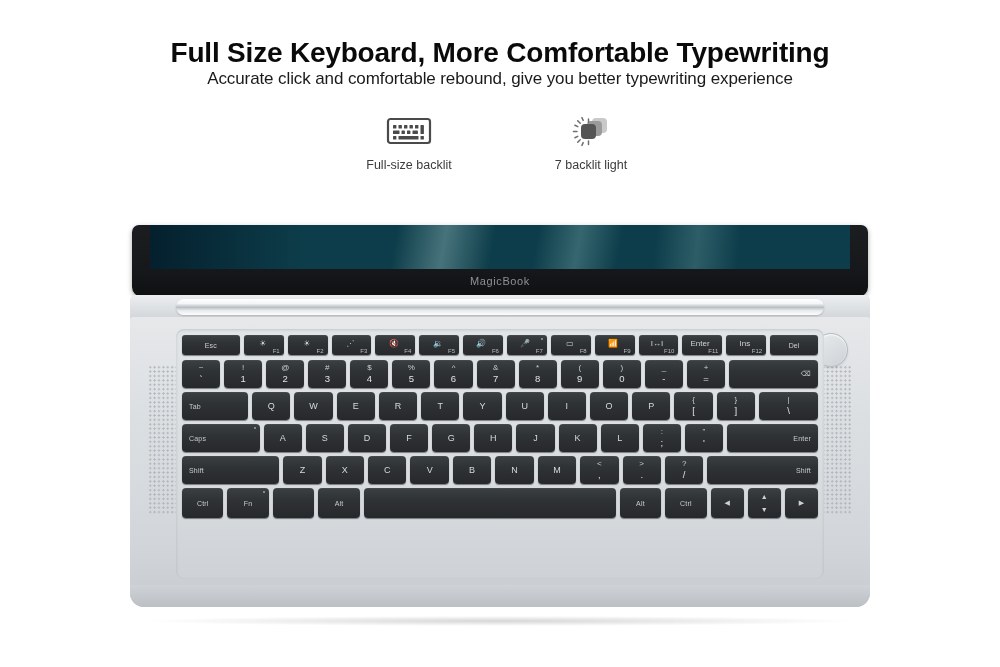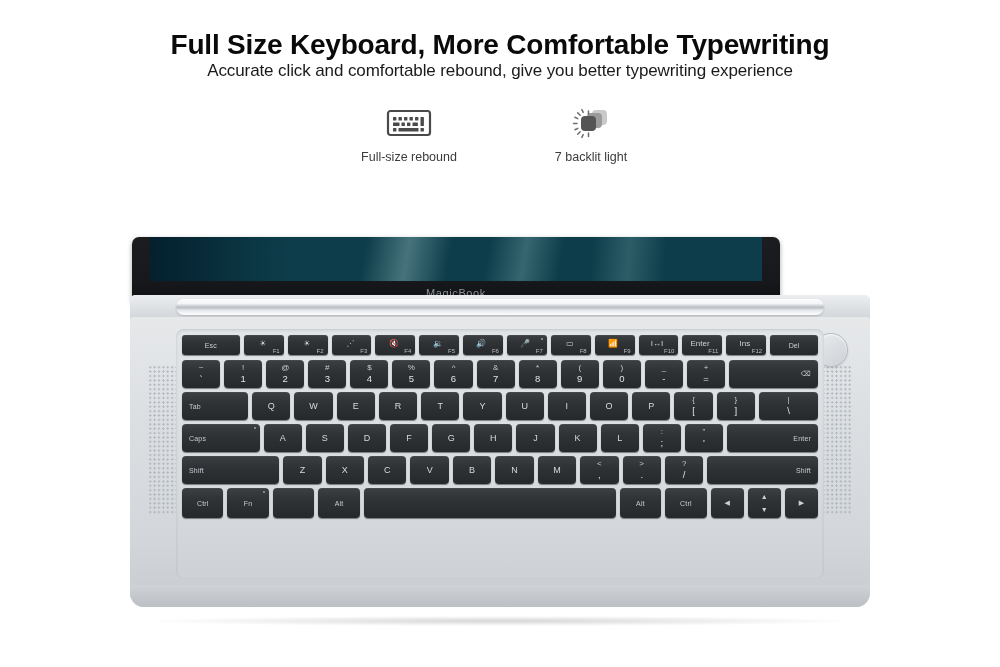--- a/index.html
+++ b/index.html
@@ -14,21 +14,21 @@
     position: relative;
   }
 
   
   .headline {
     text-align: center;
     font-size: 28px;
     font-weight: bold;
     color: #0a0a0a;
     letter-spacing: -0.2px;
-    margin-top: 30px;
+    margin-top: 38px;
     line-height: 1.1;
   }
   .subhead {
     text-align: center;
     font-size: 17px;
     font-weight: normal;
     color: #1a1a1a;
     letter-spacing: -0.1px;
   }
 
@@ -64,22 +64,22 @@
     left: 130px;
     top: 225px;
     width: 740px;
     height: 400px;
   }
 
   
   .lid {
     position: absolute;
     left: 2px;
-    top: 12px;
-    width: 648px;
+    top: 0;
+    width: 736px;
     height: 72px;
     background: linear-gradient(180deg,#1b1d20 0%, #16181b 60%, #0e1012 100%);
     border-radius: 7px 7px 10px 10px;
     overflow: hidden;
     box-shadow: 0 2px 5px rgba(0,0,0,.35);
   }
   .screen {
     position: absolute;
     left: 18px;
     top: 0px;
@@ -304,21 +304,21 @@
           <rect x="7" y="14.5" width="6.5" height="3.4" rx="0.5"></rect>
           <rect x="15.5" y="14.5" width="3.4" height="3.4" rx="0.5"></rect>
           <rect x="21" y="14.5" width="3.4" height="3.4" rx="0.5"></rect>
           <rect x="26.5" y="14.5" width="5.4" height="3.4" rx="0.5"></rect>
           <rect x="7" y="20" width="3.4" height="3.4" rx="0.5"></rect>
           <rect x="12.5" y="20" width="20" height="3.4" rx="0.5"></rect>
           <rect x="34.5" y="20" width="3.4" height="3.4" rx="0.5"></rect>
         </g>
       </svg>
     </div>
-    <div class="feature-label">Full-size rebound</div>
+    <div class="feature-label">Full-size backlit</div>
   </div>
 
   <div class="feature">
     <div class="feature-icon">
       <svg width="46" height="34" viewBox="0 0 46 34" aria-hidden="true">
         <rect x="24" y="4" width="15" height="15" rx="4" fill="#c9c9c9"></rect>
         <rect x="19" y="7" width="15" height="15" rx="4" fill="#9a9a9a"></rect>
         <rect x="13" y="10" width="15" height="15" rx="4" fill="#555555"></rect>
         <g stroke="#6e6e6e" stroke-width="1.5" stroke-linecap="round">
           <line x1="20.5" y1="5" x2="20.5" y2="8.5"></line>

